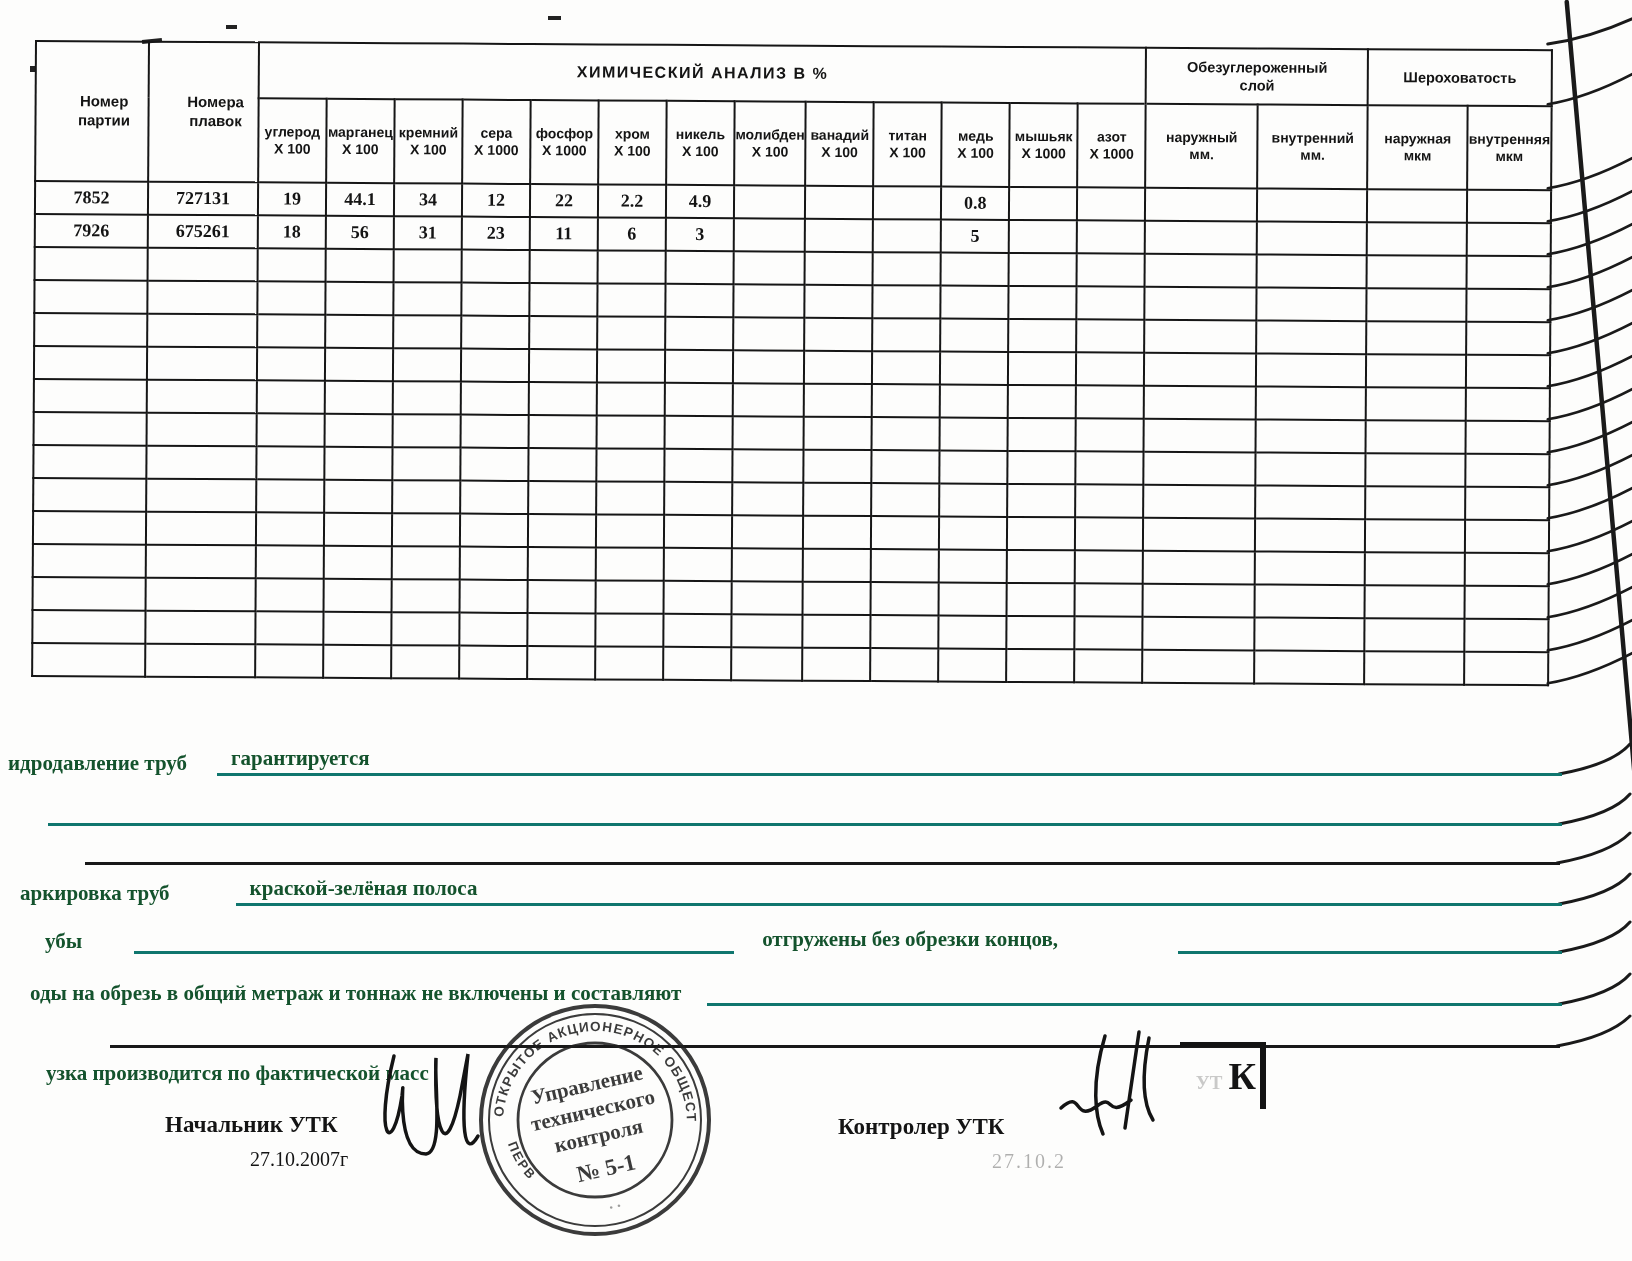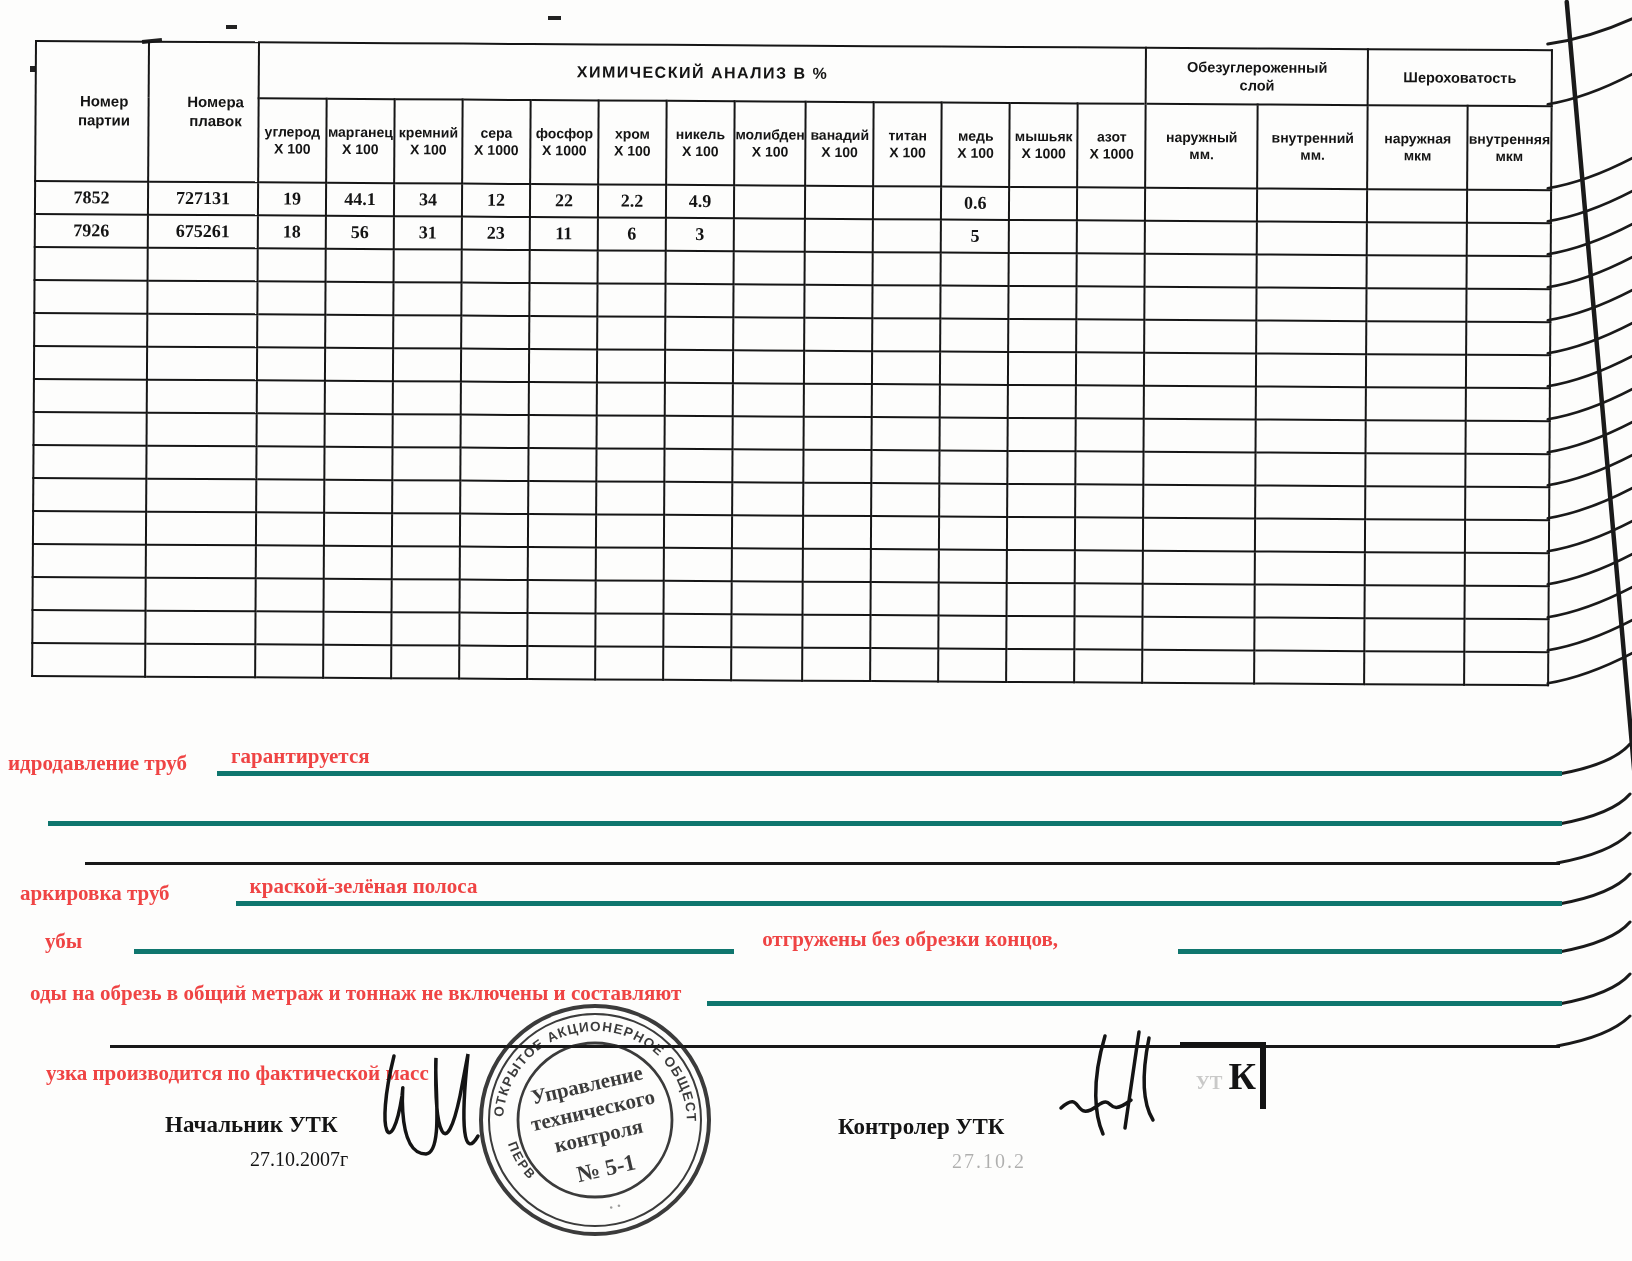--- a/index.html
+++ b/index.html
@@ -13,31 +13,31 @@
         line-height:1.25;white-space:pre-line;vertical-align:middle;text-align:center;}
   th.side{font-size:15px;padding-left:24px;}
   th.group-title{font-size:16px;letter-spacing:1.5px;border-bottom:none;}
   th.group{font-size:14.5px;}
   thead tr:first-child th{height:54px;}
   thead tr:last-child th{height:82px;}
   tbody td{height:31px;text-align:center;font-family:"Liberation Serif",serif;
            font-weight:700;font-size:18px;}
   
   .note{position:absolute;display:flex;align-items:flex-end;height:34px;
-        font-weight:700;font-size:21px;color:#ef4444;white-space:nowrap;}
+        font-weight:700;font-size:21px;color:#14532d;white-space:nowrap;}
   .nlabel{padding-right:4px;}
   .ngap{flex:0 0 auto;}
-  .nfill{border-bottom:5px solid #0f766e;flex:1 1 auto;display:flex;align-items:flex-start;}
+  .nfill{border-bottom:3px solid #0f766e;flex:1 1 auto;display:flex;align-items:flex-start;}
   .nfill.fixed{flex:0 0 auto;}
   .nvalue{padding:0 10px 2px 14px;}
   .hline{position:absolute;border-bottom:3px solid #181818;height:0;}
   
   .sig-label{position:absolute;font-weight:700;font-size:23px;white-space:nowrap;}
   .sig-date{position:absolute;font-weight:400;font-size:20px;white-space:nowrap;}
-  .faded{opacity:.33;}
+  .faded{opacity:.33;margin-left:40px;}
   .k-box{position:absolute;left:1180px;top:1042px;width:80px;height:62px;
          border-top:5px solid #131313;border-right:6px solid #131313;
          text-align:right;line-height:58px;}
   .k-faint{font-size:19px;font-weight:700;opacity:.22;padding-right:6px;}
   .k-big{font-size:38px;font-weight:700;padding-right:4px;}
   .speck{position:absolute;background:#222;}
   svg.overlay{position:absolute;left:0;top:0;pointer-events:none;}
   .stamp{position:absolute;left:470px;top:995px;opacity:.87;}
 </style>
 </head>
@@ -128,21 +128,21 @@
             <td>19</td>
             <td>44.1</td>
             <td>34</td>
             <td>12</td>
             <td>22</td>
             <td>2.2</td>
             <td>4.9</td>
             <td></td>
             <td></td>
             <td></td>
-            <td>0.6</td>
+            <td>0.8</td>
             <td></td>
             <td></td>
             <td></td>
             <td></td>
             <td></td>
             <td></td>
           </tr>
           <tr>
             <td>7926</td>
             <td>675261</td>

